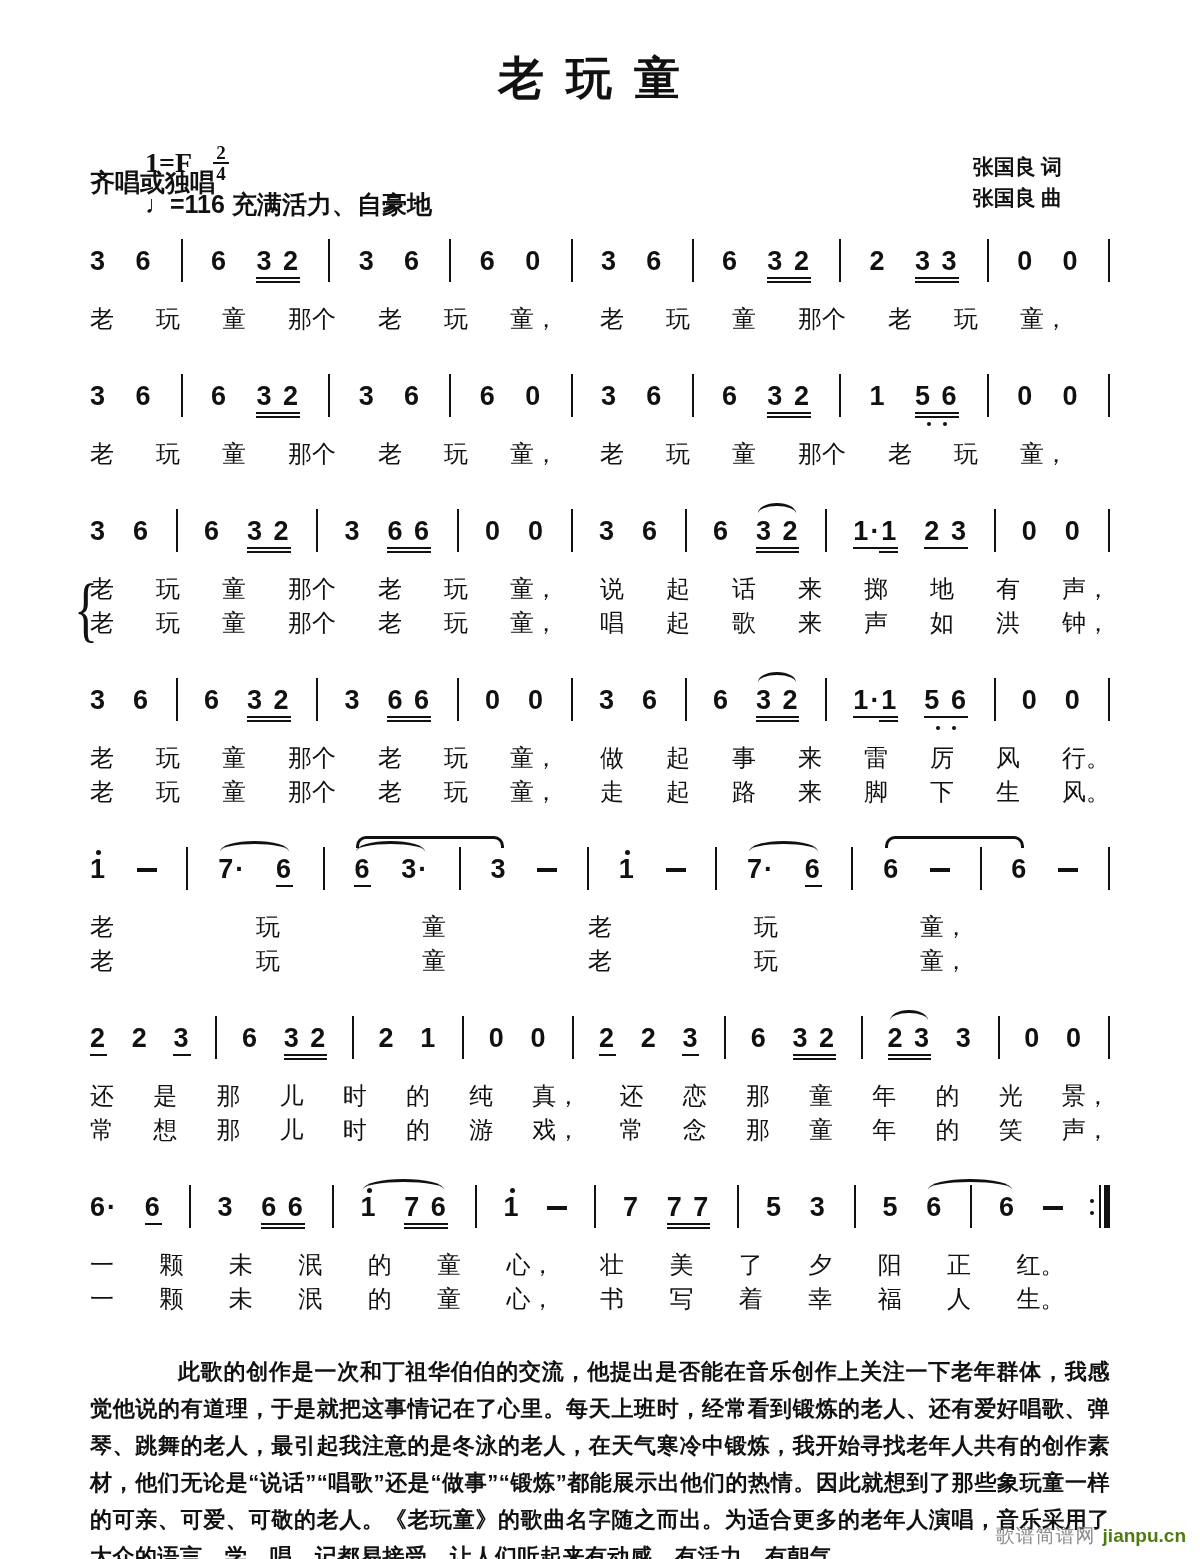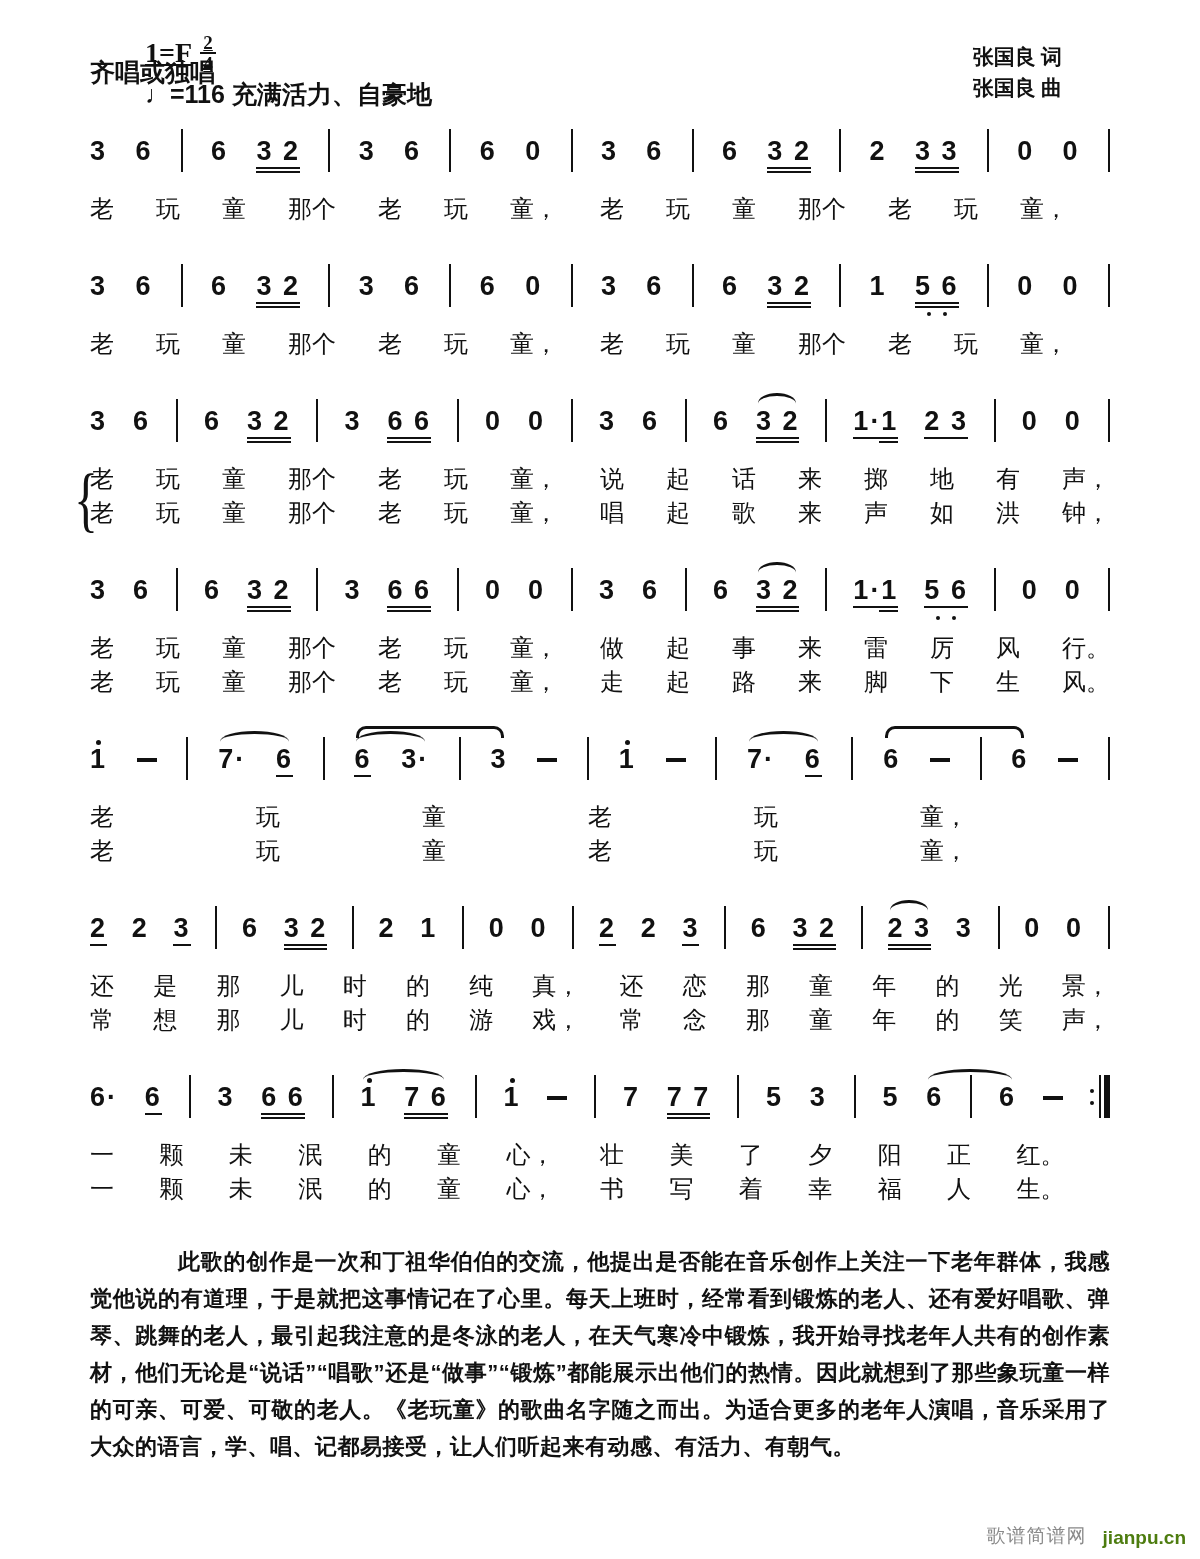--- a/index.html
+++ b/index.html
@@ -10,21 +10,21 @@
   }
   .inner { padding:0 90px; }
 
   
   .title {
     text-align:center; margin-top:48px; font-size:46px; font-weight:600;
     letter-spacing:22px; font-family:"Liberation Serif", serif;
   }
   .meta { position:relative; margin-top:34px; height:76px; }
   .meta-left { position:absolute; left:55px; top:0; }
-  .keyline { font-size:28px; font-weight:bold; font-family:"Liberation Serif", serif; display:flex; align-items:center; gap:8px;text-decoration:underline; }
+  .keyline { font-size:28px; font-weight:bold; font-family:"Liberation Serif", serif; display:flex; align-items:center; gap:21px; }
   .frac { display:inline-flex; flex-direction:column; align-items:center; font-size:19px; line-height:17px; font-weight:bold; }
   .frac .fbar { width:16px; height:2px; background:#111; margin:1px 0; }
   .tempoline { margin-top:6px; font-size:25px; font-weight:600; font-family:"Liberation Sans", sans-serif; }
   .perf { position:absolute; left:0; right:0; top:22px; text-align:left; font-size:25px; font-weight:600; font-family:"Liberation Serif", serif; }
   .credits { position:absolute; right:48px; top:8px; text-align:right; font-size:21px; line-height:31px; font-weight:600; font-family:"Liberation Serif", serif;margin-left:40px; }
 
   
   #score { margin-top:18px; }
   .system { margin-bottom:37px; }
   .notes-row {
@@ -71,30 +71,31 @@
   
   .footnote {
     margin-top:26px; font-size:22px; line-height:37px; text-align:justify;
     text-indent:4em; font-weight:600; font-family:"Liberation Sans", sans-serif;
     letter-spacing:0.5px;
   }
 
   
   .watermark {
     position:absolute; right:14px; bottom:10px; font-size:19px;
-    font-family:"Liberation Sans", sans-serif; display:flex; gap:16px; align-items:flex-end;
+    font-family:"Liberation Sans", sans-serif; display:flex; gap:7px; align-items:center;
   }
   .wm-site { color:#8a8a8a; letter-spacing:1px; }
   .wm-domain { font-weight:bold; }
 </style>
 </head>
 <body>
 
 <div class="page">
   <div class="inner">
+    <h1 class="title">老玩童</h1>
 
     <div class="meta">
       <div class="meta-left">
         <div class="keyline">
           <span>1=F</span>
           <span class="frac">
             <span>2</span>
             <span class="fbar"></span>
             <span>4</span>
           </span>

